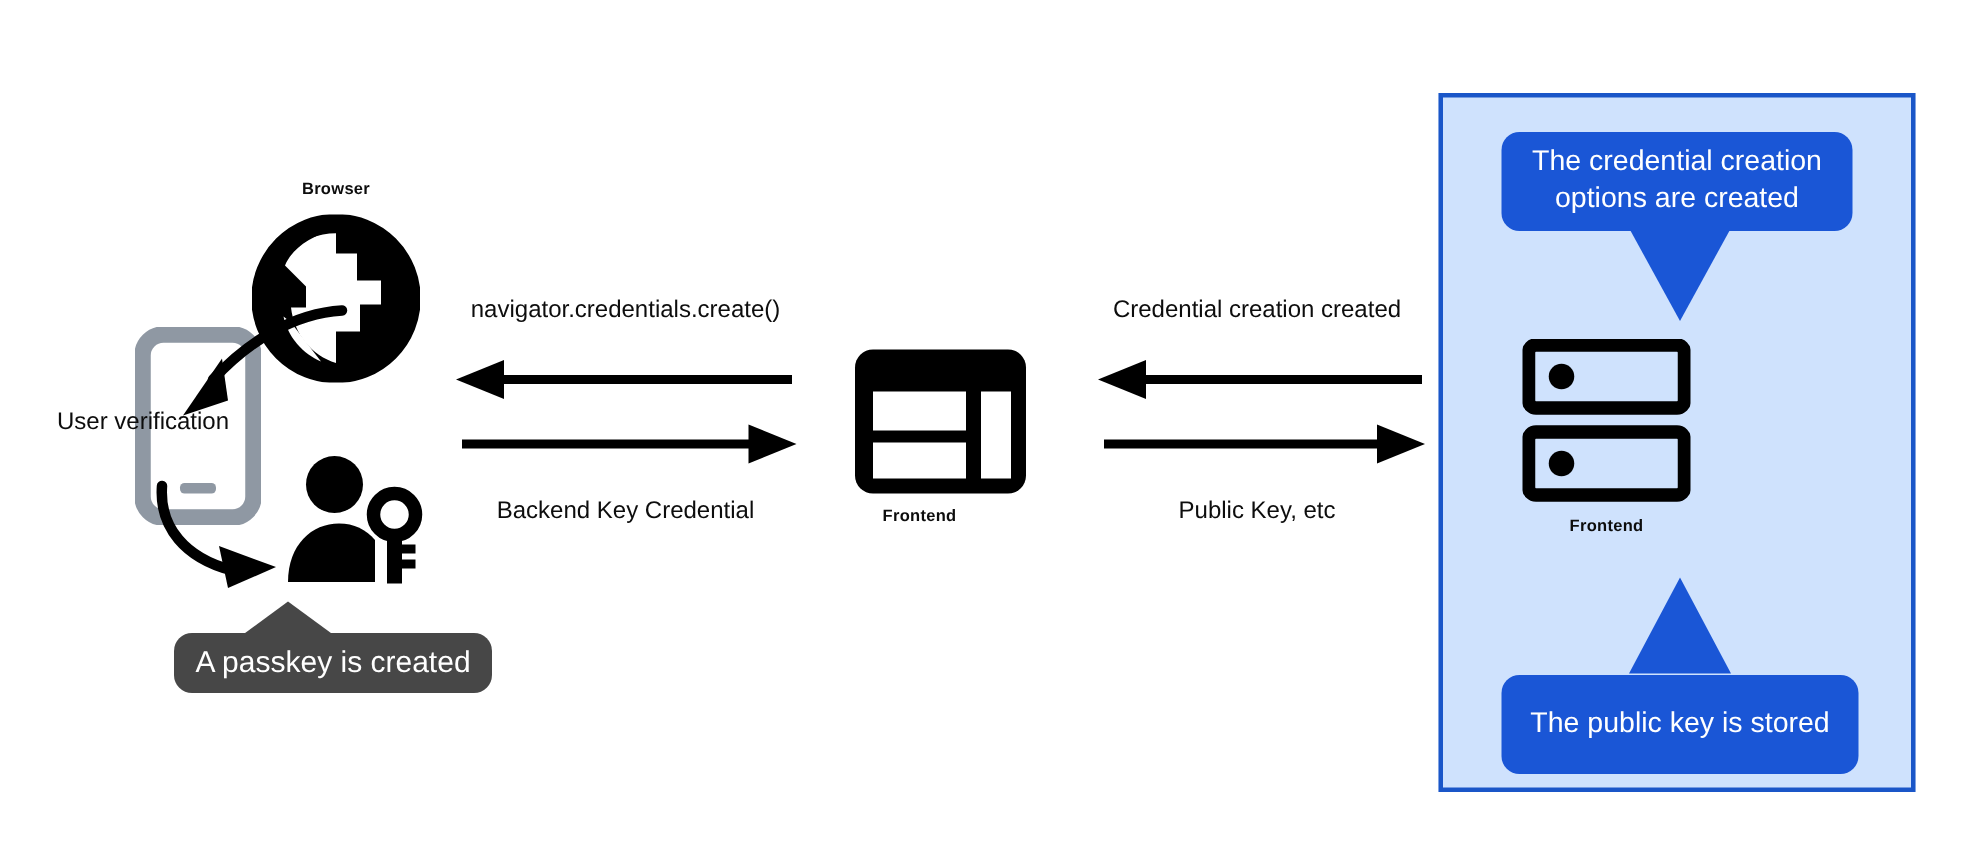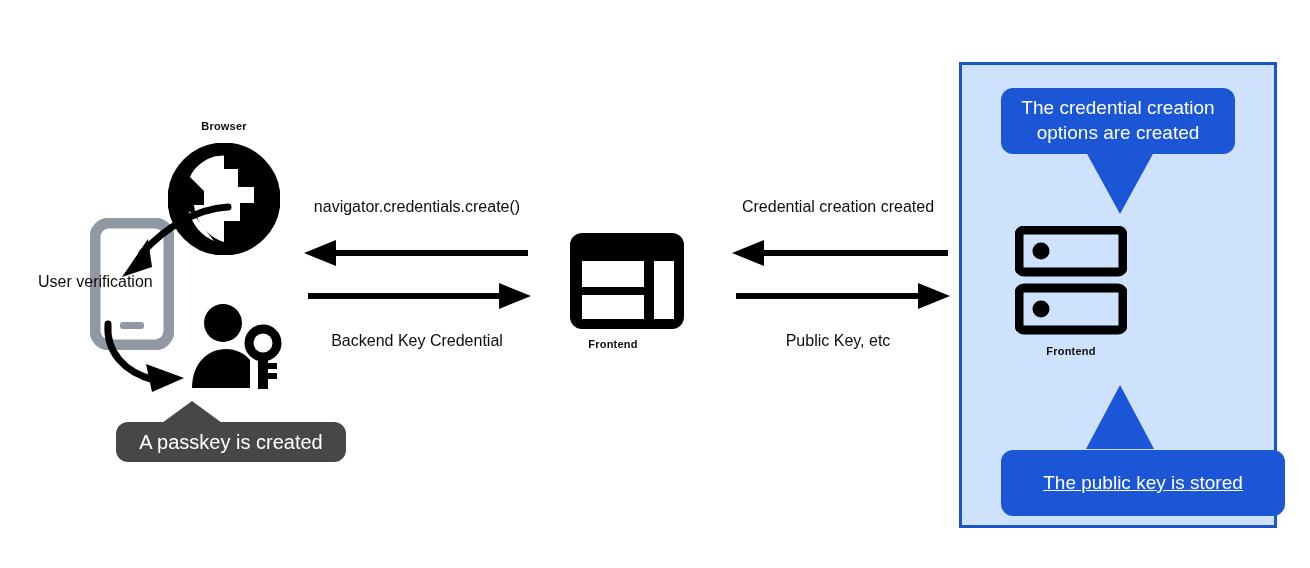--- a/index.html
+++ b/index.html
@@ -96,21 +96,21 @@
 <div class="canvas">
 
   <div class="backend-panel"></div>
 
   <div class="tail tail-down-blue abs" style="left:1086px; top:152px;"></div>
 
   <div class="callout blue" style="left:1001px; top:88px; width:234px; height:66px;">The credential creation options are created</div>
 
   <div class="tail tail-up-blue abs" style="left:1086px; top:385px;"></div>
 
-  <div class="callout blue" style="left:1001px; top:450px; width:284px; height:66px;text-decoration:underline;">The public key is stored</div>
+  <div class="callout blue" style="left:1001px; top:450px; width:238px; height:66px;">The public key is stored</div>
 
   <svg class="icon" style="left:1015px; top:226px;" width="112" height="110" viewBox="0 0 112 110">
     <rect x="4" y="4" width="104" height="42" rx="5" ry="5" fill="none" stroke="#000000" stroke-width="9"></rect>
     <circle cx="26" cy="25" r="8.5" fill="#000000"></circle>
     <rect x="4" y="62" width="104" height="42" rx="5" ry="5" fill="none" stroke="#000000" stroke-width="9"></rect>
     <circle cx="26" cy="83" r="8.5" fill="#000000"></circle>
   </svg>
 
   <div class="label bold center" style="left:1071px; top:345px;">Frontend</div>
 
@@ -144,21 +144,21 @@
     <circle cx="73" cy="40" r="14" fill="none" stroke="#000000" stroke-width="9"></circle>
     <rect x="68" y="52" width="10" height="34" fill="#000000"></rect>
     <rect x="78" y="60" width="9" height="6" fill="#000000"></rect>
     <rect x="78" y="70" width="9" height="6" fill="#000000"></rect>
   </svg>
 
   <div class="label" style="left:38px; top:272px;">User verification</div>
 
   <div class="tail tail-up-dark abs" style="left:162px; top:401px;"></div>
 
-  <div class="callout dark" style="left:116px; top:422px; width:230px; height:40px;">A passkey is created</div>
+  <div class="callout dark" style="left:116px; top:422px; width:212px; height:40px;">A passkey is created</div>
 
   <svg class="icon" style="left:568px; top:231px;" width="118" height="100" viewBox="0 0 118 100">
     <rect x="2" y="2" width="114" height="96" rx="12" ry="12" fill="#000000"></rect>
     <rect x="14" y="30" width="62" height="26" fill="#ffffff"></rect>
     <rect x="14" y="64" width="62" height="24" fill="#ffffff"></rect>
     <rect x="86" y="30" width="20" height="58" fill="#ffffff"></rect>
   </svg>
 
   <div class="label bold center" style="left:613px; top:338px;">Frontend</div>
 

